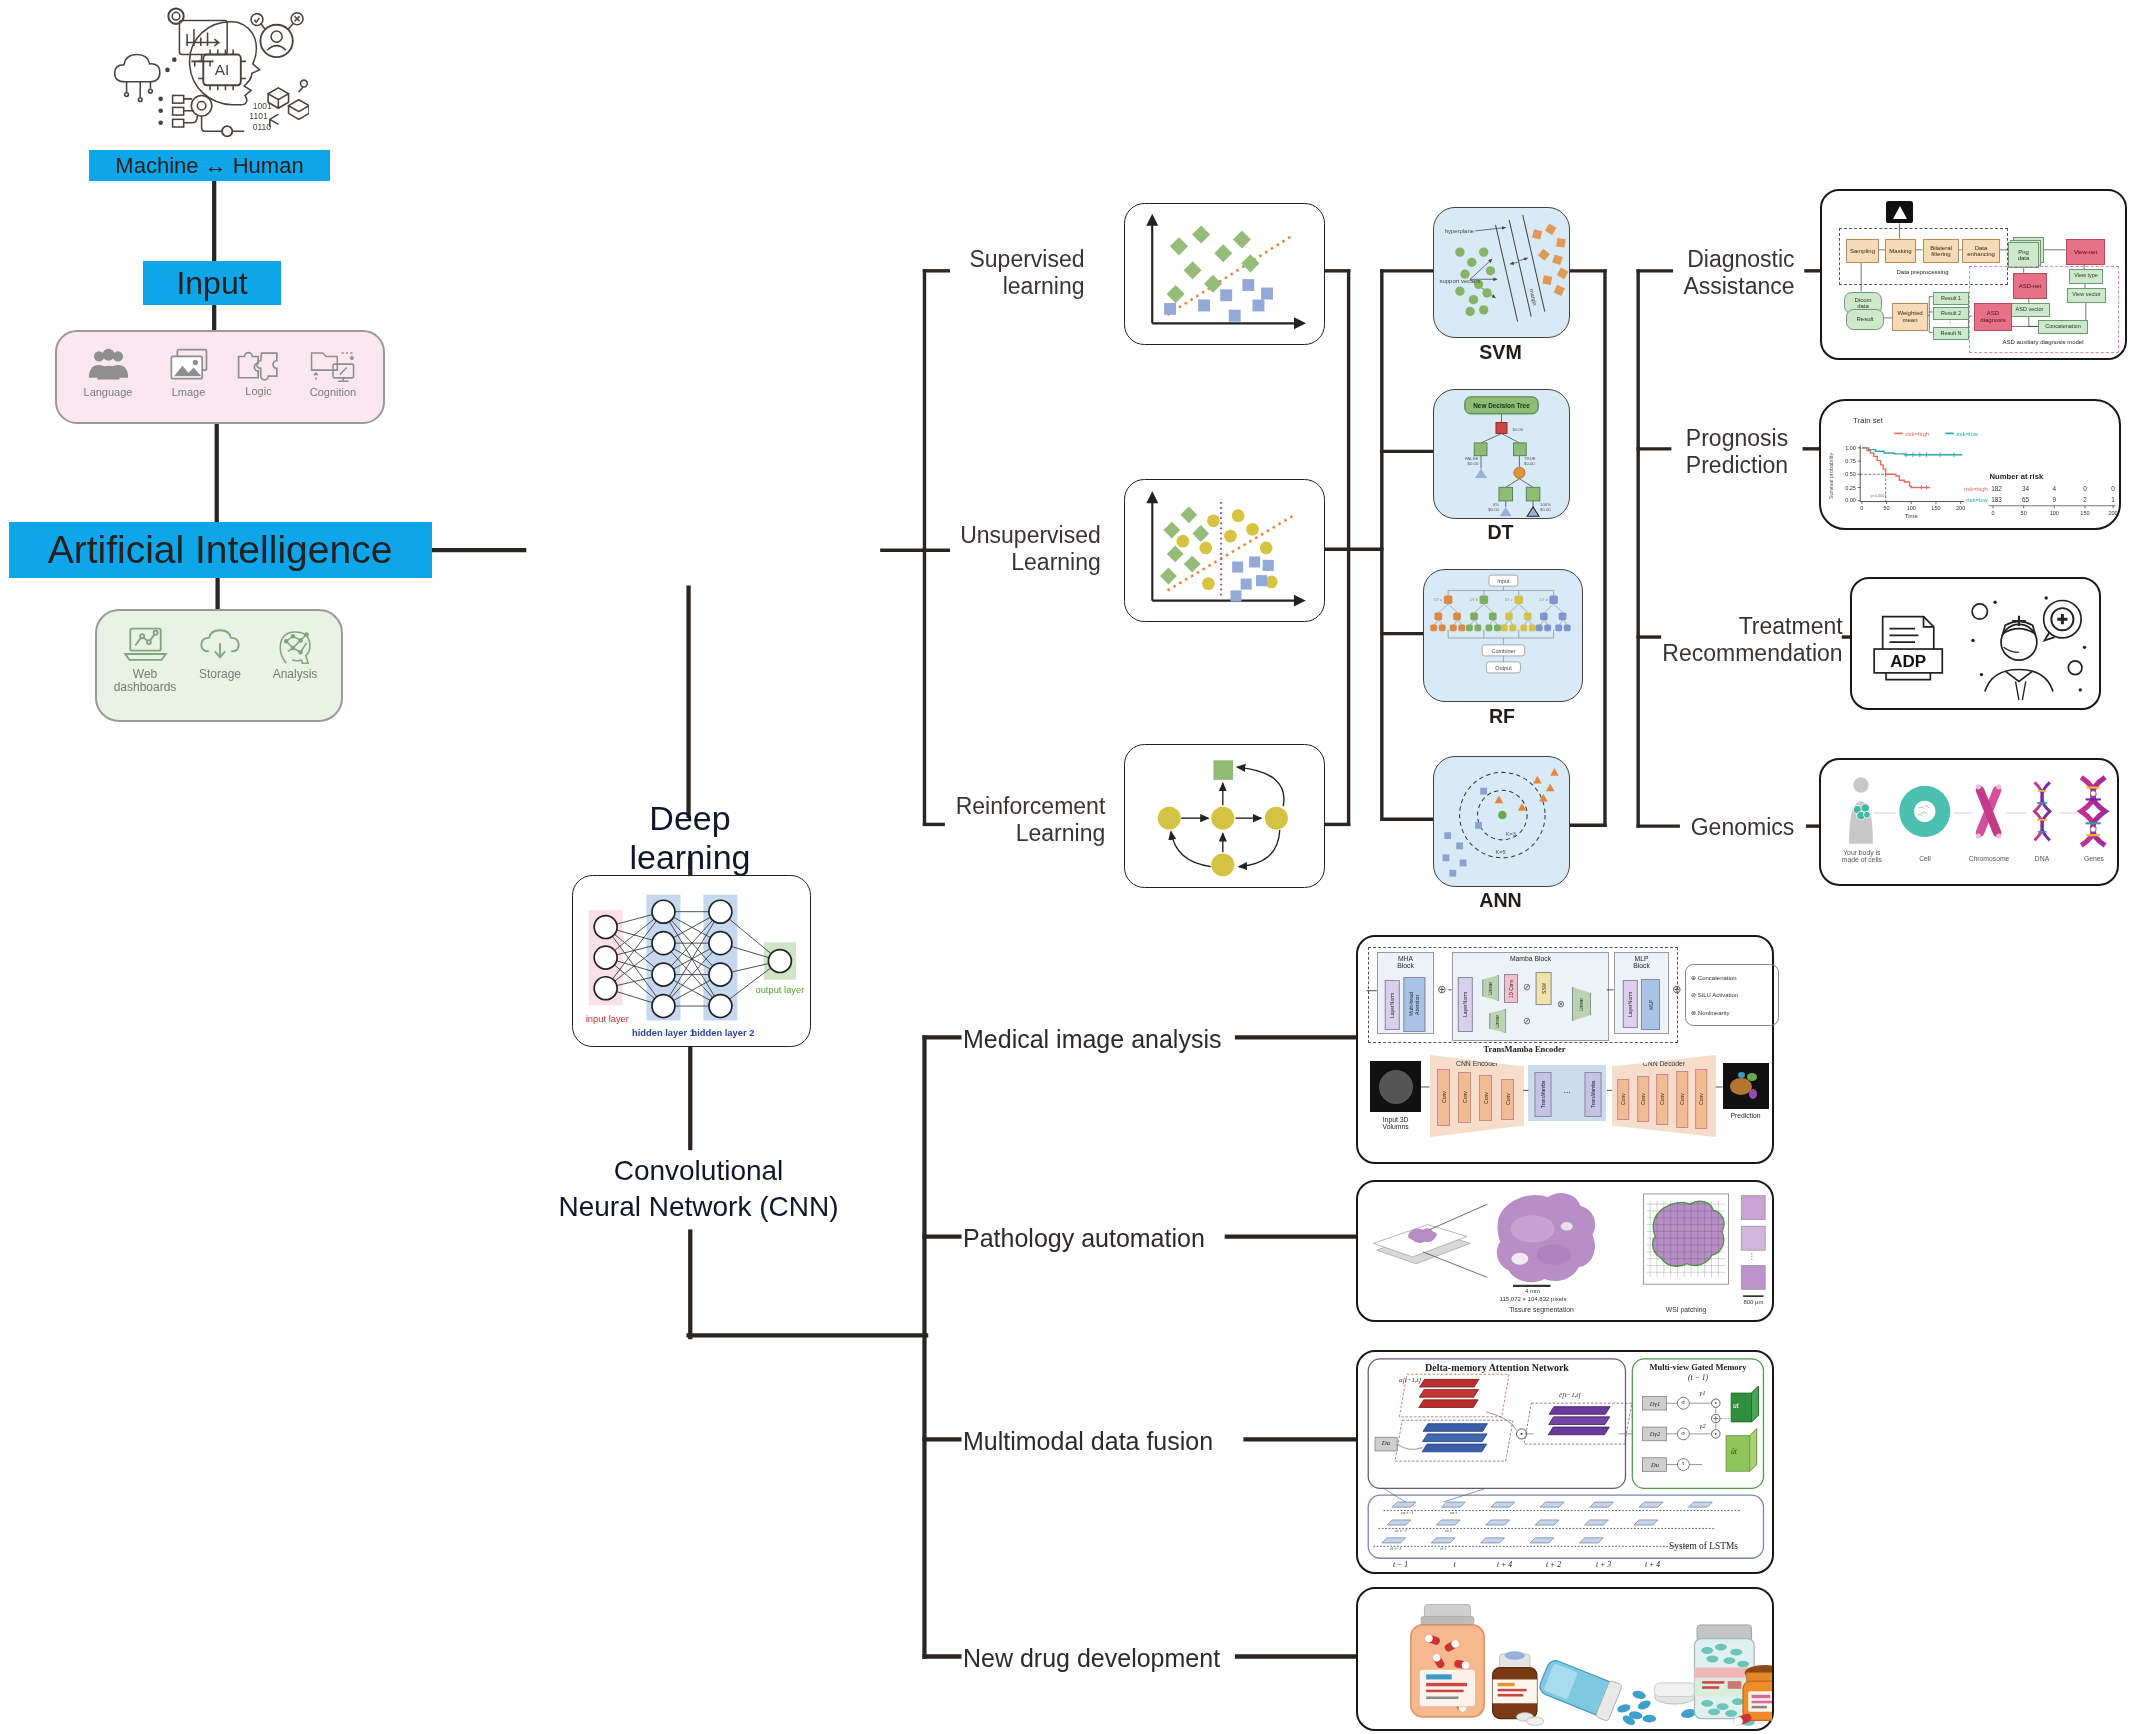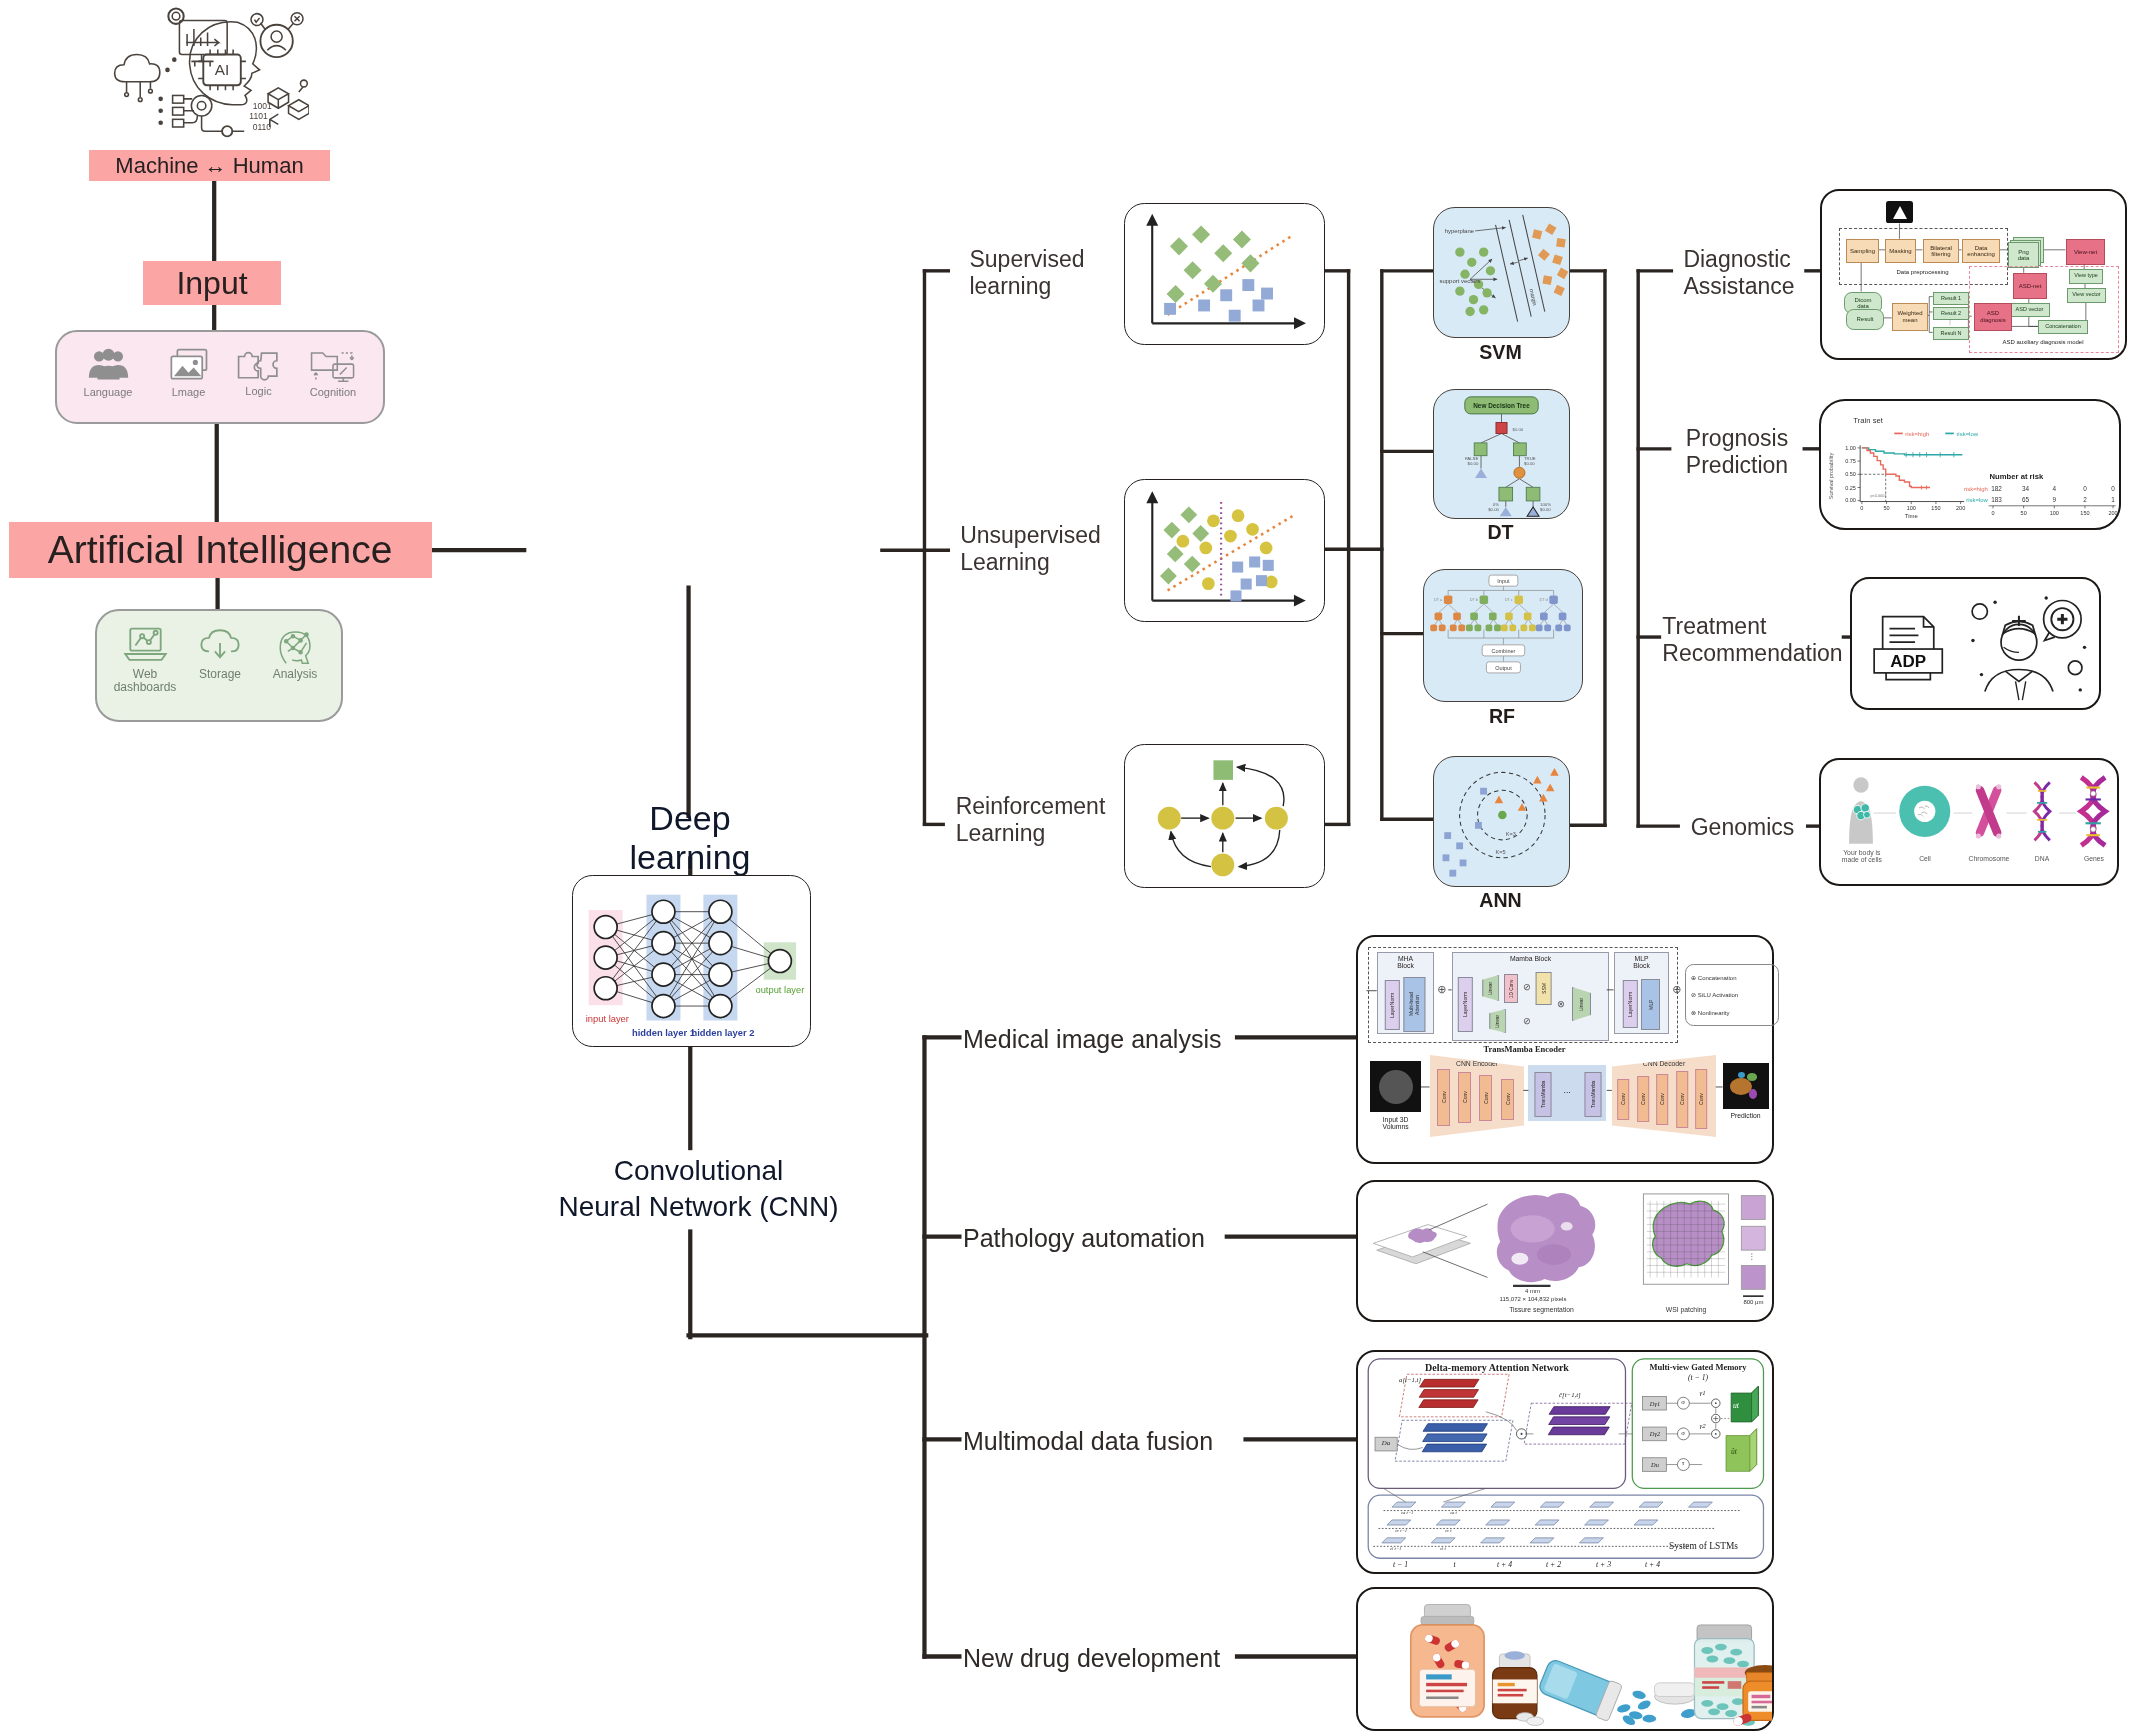--- a/index.html
+++ b/index.html
@@ -1,21 +1,21 @@
 <!DOCTYPE html>
 <html style="font-size:13.6px"><head>
 <meta charset="utf-8">
 <style>
 html,body{margin:0;padding:0;background:#fff}
 #canvas{position:relative;width:2130px;height:1734px;background:#fff;font-family:"Liberation Sans",sans-serif;color:#2a2423;overflow:hidden}
 .abs{position:absolute}
 .pre{white-space:pre-line}
-.glabel{background:#fca5a5;display:flex;align-items:center;justify-content:center;color:#262020}
+.glabel{background:#0ea5e9;display:flex;align-items:center;justify-content:center;color:#262020}
 .plain{display:flex;align-items:center;justify-content:center;color:#0f172a;text-align:center}
-.branch{color:#3a3331;text-align:left;line-height:1.16;display:flex;align-items:center;justify-content:center}
+.branch{color:#3a3331;text-align:right;line-height:1.16;display:flex;align-items:center;justify-content:center}
 .wbox{background:#fff;border:1.7px solid #25201d;border-radius:20.4px}
 .bluebox{background:#d9eaf7;border:1.3px solid #45403c;border-radius:22px}
 .rrbox{background:#fff;border:2.6px solid #1b1714;border-radius:26px}
 .dlbox{background:#fff;border:2.1px solid #1b1714;border-radius:19px}
 .algolabel{font-weight:bold;font-size:19.6px;color:#221d1a;text-align:center;display:flex;align-items:center;justify-content:center}
 .iconlab{color:#7b7b7b;text-align:center;line-height:1.1}
 .fc{position:absolute;border:0.9px solid;display:flex;align-items:center;justify-content:center;text-align:center;line-height:1.08;white-space:pre-line;font-size:6px}
 .fc.or{background:#f7dab6;border-color:#bb8a55;color:#3a2a14}
 .fc.gr{background:#cfe8cd;border-color:#6d9a6d;color:#163a16}
 .fc.rd{background:#e77287;border-color:#b44c5e;color:#47101c}

